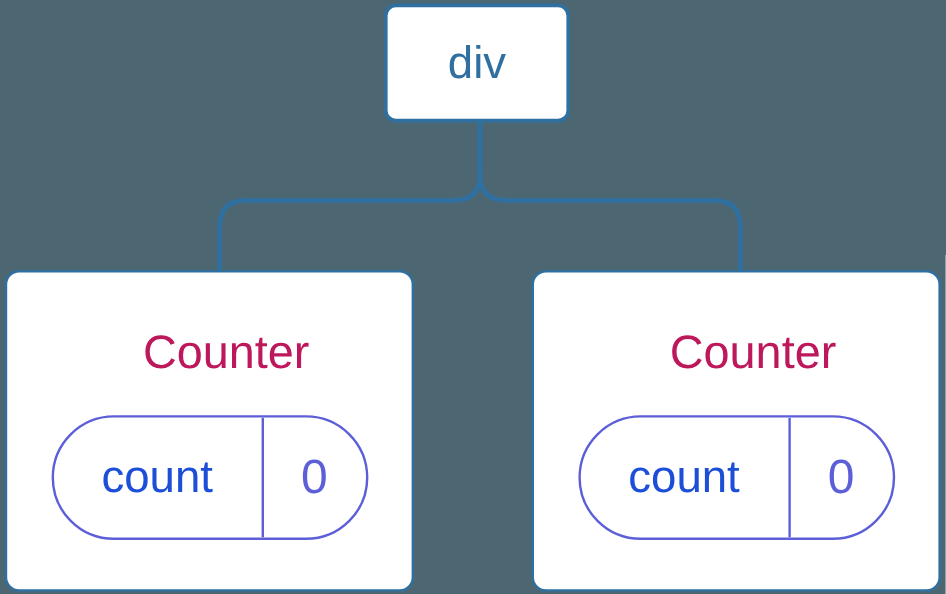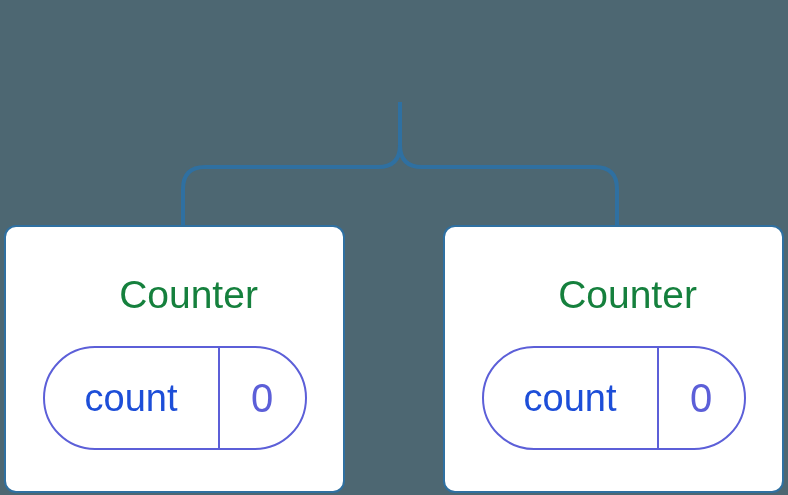--- a/index.html
+++ b/index.html
@@ -56,21 +56,21 @@
     display: flex;
     flex-direction: column;
     align-items: center;
   }
   .card-left  { left: 4px; }
   .card-right { left: 443px; }
   .card-title {
     margin-top: 44px;
     font-size: 39px;
     line-height: 48px;
-    color: #15803d;
+    color: #be185d;
     margin-left: 28px;
   }
   .pill {
     margin-top: 27px;
     width: 264px;
     height: 104px;
     border: 2px solid #5c5fd8;
     border-radius: 52px;
     box-sizing: border-box;
     display: flex;
@@ -98,20 +98,23 @@
 </head>
 <body>
 
 <div class="stage">
 
   <svg class="connectors" viewBox="0 0 788 495" xmlns="http://www.w3.org/2000/svg">
     <path d="M400 102 L400 145 Q400 167 378 167 L205 167 Q183 167 183 189 L183 226" stroke="#2f70a1"></path>
     <path d="M400 102 L400 145 Q400 167 422 167 L595 167 Q617 167 617 189 L617 226" stroke="#2f70a1"></path>
   </svg>
 
+  <div class="root-node">
+    <span class="root-label">div</span>
+  </div>
 
   <div class="card card-left">
     <div class="card-title">Counter</div>
     <div class="pill">
       <div class="pill-key">count</div>
       <div class="pill-value">0</div>
     </div>
   </div>
 
   <div class="card card-right">

